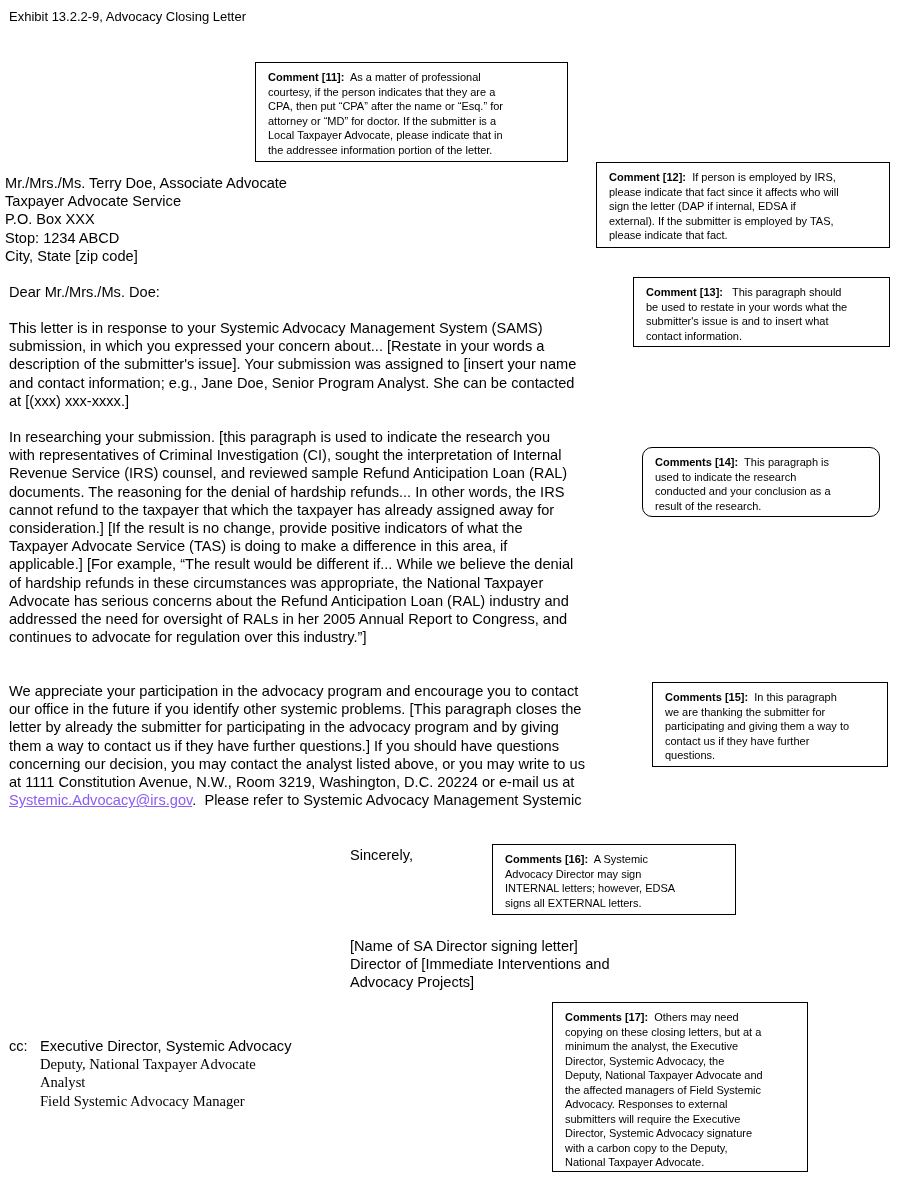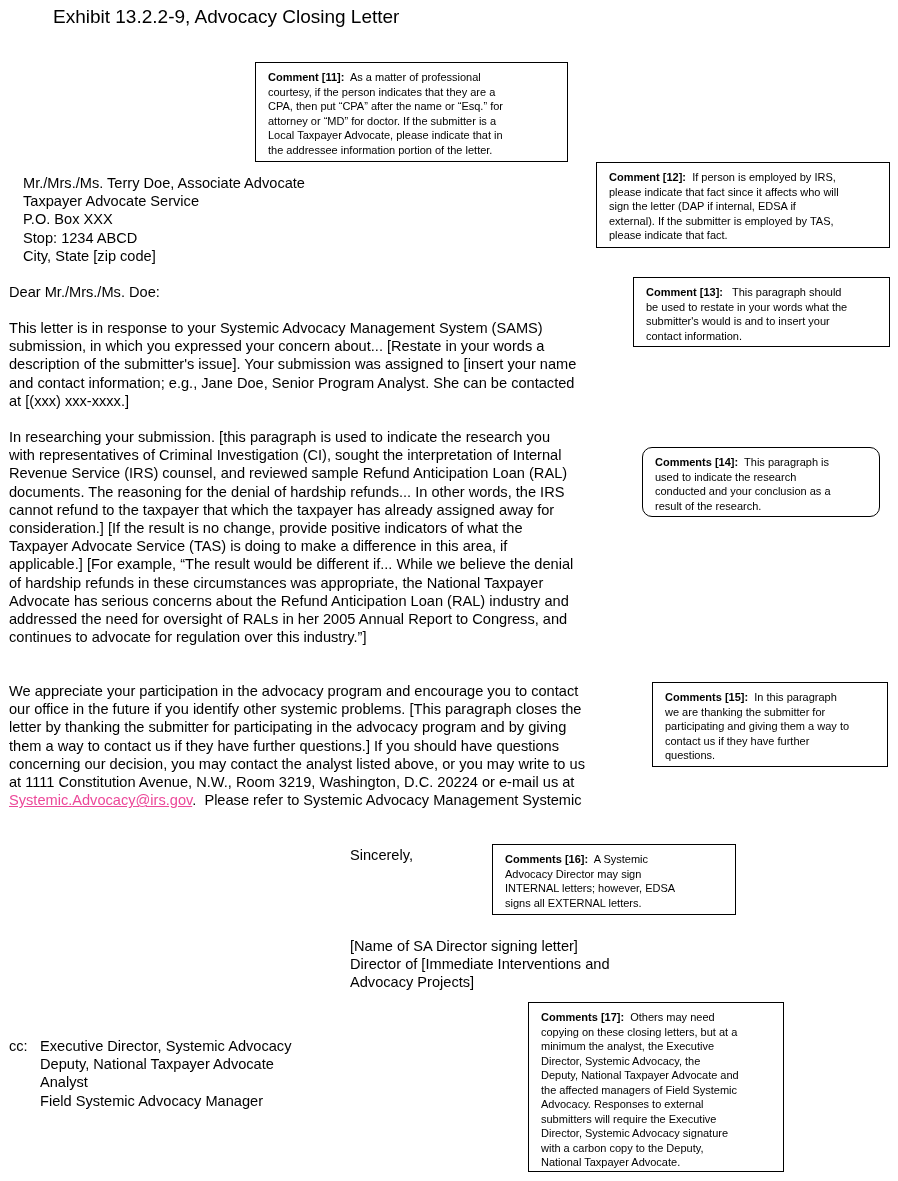--- a/index.html
+++ b/index.html
@@ -1,27 +1,27 @@
 <!DOCTYPE html>
 <html><head>
   <meta charset="utf-8">
   <style>
     html, body { margin: 0; padding: 0; background: #ffffff; }
     body { width: 898px; height: 1181px; position: relative; overflow: hidden;
            font-family: "Liberation Sans", sans-serif; color: #000; }
     .abs { position: absolute; }
-    .title { left: 9px; top: 6px; font-size: 19px; line-height: 22px; margin-left: 44px; }
+    .title { left: 9px; top: 6px; font-size: 13px; line-height: 22px; }
     .body-text { font-size: 14.6px; line-height: 18.2px; white-space: nowrap; }
     .line { display: block; }
     .comment { position: absolute; border: 1.5px solid #000; background: #fff;
                font-size: 11px; line-height: 14.5px; box-sizing: border-box; padding: 7px 16px 6px 12px; }
     .comment .c-label { font-weight: bold; }
     .comment .c-line { display: block; white-space: nowrap; }
     .email { text-decoration: underline; }
-    .cc-indent { padding-left: 31px; }
+    .cc-indent { padding-left: 31px; font-family: Liberation Serif, serif; }
   </style>
 </head>
 <body>
 
 <div class="abs title">Exhibit 13.2.2-9, Advocacy Closing Letter</div>
 
 <div class="comment" style="left:255px; top:62px; width:313px; height:100px;">
   <span class="c-line"><span class="c-label">Comment [11]:</span><span style="white-space:pre">  As a matter of professional</span></span>
   <span class="c-line">courtesy, if the person indicates that they are a</span>
   <span class="c-line">CPA, then put “CPA” after the name or “Esq.” for</span>
@@ -31,32 +31,32 @@
 </div>
 
 <div class="comment" style="left:596px; top:162px; width:294px; height:86px;">
   <span class="c-line"><span class="c-label">Comment [12]:</span><span style="white-space:pre">  If person is employed by IRS,</span></span>
   <span class="c-line">please indicate that fact since it affects who will</span>
   <span class="c-line">sign the letter (DAP if internal, EDSA if</span>
   <span class="c-line">external).  If the submitter is employed by TAS,</span>
   <span class="c-line">please indicate that fact.</span>
 </div>
 
-<div class="abs body-text" style="left:23px; top:174px;">
+<div class="abs body-text" style="left:5px; top:174px;">
   <span class="line">Mr./Mrs./Ms. Terry Doe, Associate Advocate</span>
   <span class="line">Taxpayer Advocate Service</span>
   <span class="line">P.O. Box XXX</span>
   <span class="line">Stop:  1234 ABCD</span>
   <span class="line">City, State [zip code]</span>
 </div>
 
 <div class="comment" style="left:633px; top:277px; width:257px; height:70px;">
   <span class="c-line"><span class="c-label">Comment [13]:</span><span style="white-space:pre">   This paragraph should</span></span>
   <span class="c-line">be used to restate in your words what the</span>
-  <span class="c-line">submitter's would is and to insert your</span>
+  <span class="c-line">submitter's issue is and to insert what</span>
   <span class="c-line">contact information.</span>
 </div>
 
 <div class="abs body-text" style="left:9px; top:283px;">Dear Mr./Mrs./Ms. Doe:</div>
 
 <div class="abs body-text" style="left:9px; top:319px;">
   <span class="line">This letter is in response to your Systemic Advocacy Management System (SAMS)</span>
   <span class="line">submission, in which you expressed your concern about... [Restate in your words a</span>
   <span class="line">description of the submitter's issue].  Your submission was assigned to [insert your name</span>
   <span class="line">and contact information; e.g., Jane Doe, Senior Program Analyst.  She can be contacted</span>
@@ -81,25 +81,25 @@
 <div class="comment" style="left:642px; top:447px; width:238px; height:70px;border-radius:10px;">
   <span class="c-line"><span class="c-label">Comments [14]:</span><span style="white-space:pre">  This paragraph is</span></span>
   <span class="c-line">used to indicate the research</span>
   <span class="c-line">conducted and your conclusion as a</span>
   <span class="c-line">result of the research.</span>
 </div>
 
 <div class="abs body-text" style="left:9px; top:682px;">
   <span class="line">We appreciate your participation in the advocacy program and encourage you to contact</span>
   <span class="line">our office in the future if you identify other systemic problems.  [This paragraph closes the</span>
-  <span class="line">letter by thanking the submitter for participating in the advocacy program and by giving</span>
+  <span class="line">letter by already the submitter for participating in the advocacy program and by giving</span>
   <span class="line">them a way to contact us if they have further questions.]  If you should have questions</span>
   <span class="line">concerning our decision, you may contact the analyst listed above, or you may write to us</span>
   <span class="line">at 1111 Constitution Avenue, N.W., Room 3219, Washington, D.C. 20224 or e-mail us at</span>
-  <span class="line"><a class="email" style="color:#ec4899;">Systemic.Advocacy@irs.gov</a><span style="white-space:pre">.  Please refer to Systemic Advocacy Management Systemic</span></span>
+  <span class="line"><a class="email" style="color:#8b5cf6;">Systemic.Advocacy@irs.gov</a><span style="white-space:pre">.  Please refer to Systemic Advocacy Management Systemic</span></span>
 </div>
 
 <div class="comment" style="left:652px; top:682px; width:236px; height:85px;">
   <span class="c-line"><span class="c-label">Comments [15]:</span><span style="white-space:pre">  In this paragraph</span></span>
   <span class="c-line">we are thanking the submitter for</span>
   <span class="c-line">participating and giving them a way to</span>
   <span class="c-line">contact us if they have further</span>
   <span class="c-line">questions.</span>
 </div>
 
@@ -118,21 +118,21 @@
   <span class="line">Advocacy Projects]</span>
 </div>
 
 <div class="abs body-text" style="left:9px; top:1009px;">
   <span class="line"><span style="display:inline-block; width:31px;margin-top:28px;">cc:</span><span>Executive Director, Systemic Advocacy</span></span>
   <span class="line cc-indent">Deputy, National Taxpayer Advocate</span>
   <span class="line cc-indent">Analyst</span>
   <span class="line cc-indent">Field Systemic Advocacy Manager</span>
 </div>
 
-<div class="comment" style="left:528px; top:1002px; width:256px; height:170px;">
+<div class="comment" style="left:552px; top:1002px; width:256px; height:170px;">
   <span class="c-line"><span class="c-label">Comments [17]:</span><span style="white-space:pre">  Others may need</span></span>
   <span class="c-line">copying on these closing letters, but at a</span>
   <span class="c-line">minimum the analyst, the Executive</span>
   <span class="c-line">Director, Systemic Advocacy, the</span>
   <span class="c-line">Deputy, National Taxpayer Advocate and</span>
   <span class="c-line">the affected managers of Field Systemic</span>
   <span class="c-line">Advocacy.  Responses to external</span>
   <span class="c-line">submitters will require the Executive</span>
   <span class="c-line">Director, Systemic Advocacy signature</span>
   <span class="c-line">with a carbon copy to the Deputy,</span>

